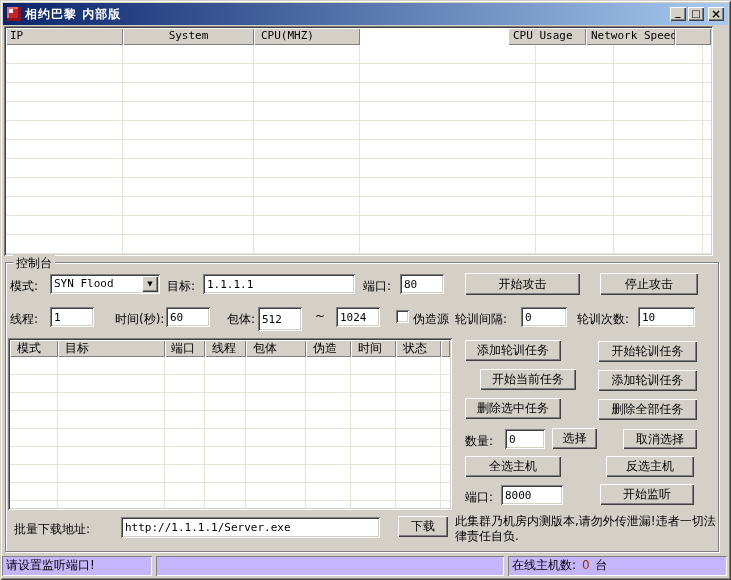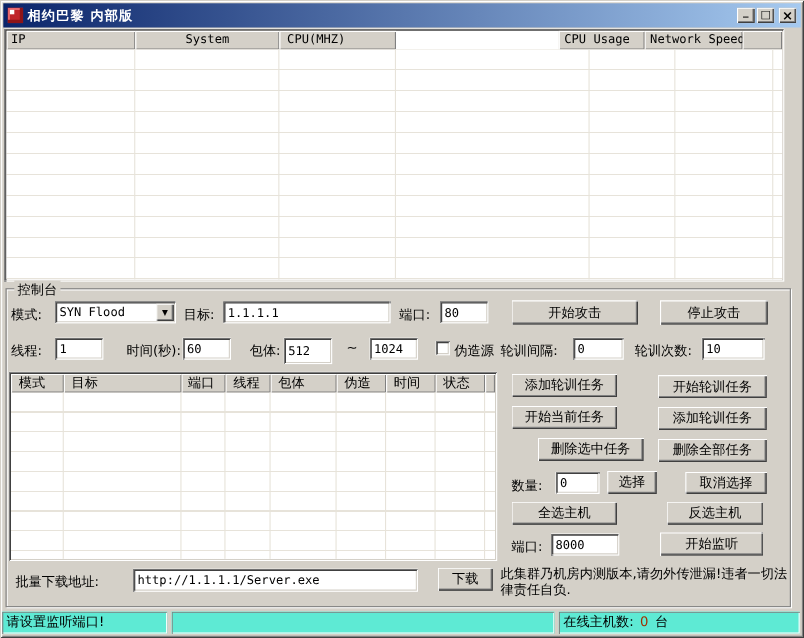--- a/index.html
+++ b/index.html
@@ -65,21 +65,21 @@
     box-shadow: inset 1px 1px 0 #ffffff, inset -1px -1px 0 #404040, inset -2px -2px 0 #808080;
     display:flex; align-items:center; justify-content:center; }
   .arrow { font-size:7px; line-height:7px; }
 
   .checkbox { position:absolute; width:13px; height:13px; background:#fff;
     box-shadow: inset 1px 1px 0 #808080, inset -1px -1px 0 #ffffff,
                 inset 2px 2px 0 #404040, inset -2px -2px 0 #d4d0c8; }
 
   .warning { position:absolute; left:455px; top:514px; width:270px; font-size:12px; line-height:15px; }
 
-  .sbar-panel { position:absolute; top:556px; height:20px; background:#5eead4;
+  .sbar-panel { position:absolute; top:556px; height:20px; background:#c4b5fd;
     box-shadow: inset 1px 1px 0 #808080, inset -1px -1px 0 #ffffff;
     font-size:12px; line-height:19px; padding-left:4px; white-space:nowrap; overflow:hidden; }
   .host-count { color:#a03000; padding:0 2px; }
 </style>
 </head>
 <body>
 
 <div class="window">
 
   <div class="titlebar">
@@ -170,23 +170,23 @@
       <span class="vline" style="left:235px;"></span>
       <span class="vline" style="left:295px;"></span>
       <span class="vline" style="left:340px;"></span>
       <span class="vline" style="left:385px;"></span>
       <span class="vline" style="left:430px;"></span>
     </div>
   </div>
 
   <button class="btn" style="left:465px; top:340px; width:96px; height:21px;">添加轮训任务</button>
   <button class="btn" style="left:598px; top:341px; width:99px; height:21px;">开始轮训任务</button>
-  <button class="btn" style="left:465px; top:369px; width:96px; height:21px;">开始当前任务</button>
+  <button class="btn" style="left:480px; top:369px; width:96px; height:21px;">开始当前任务</button>
   <button class="btn" style="left:598px; top:370px; width:99px; height:21px;">添加轮训任务</button>
-  <button class="btn" style="left:465px; top:398px; width:96px; height:21px;margin-left:24px;">删除选中任务</button>
+  <button class="btn" style="left:465px; top:398px; width:96px; height:21px;">删除选中任务</button>
   <button class="btn" style="left:598px; top:399px; width:99px; height:21px;">删除全部任务</button>
 
   <span class="lbl" style="left:465px; top:433px;">数量:</span>
   <input class="field" style="left: 505px; top: 429px; width: 40px; height: 20px;" value="0">
   <button class="btn" style="left:552px; top:428px; width:45px; height:21px;">选择</button>
   <button class="btn" style="left:623px; top:429px; width:74px; height:20px;">取消选择</button>
 
   <button class="btn" style="left:465px; top:456px; width:96px; height:21px;">全选主机</button>
   <button class="btn" style="left:606px; top:456px; width:88px; height:21px;">反选主机</button>
 

